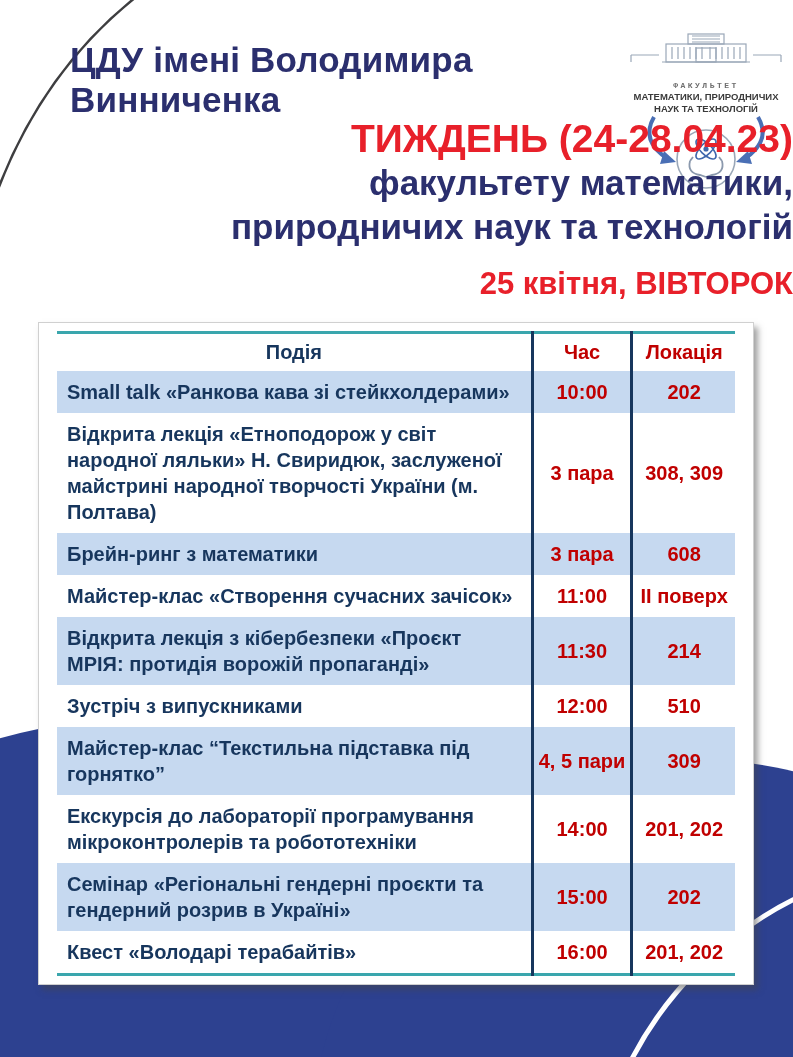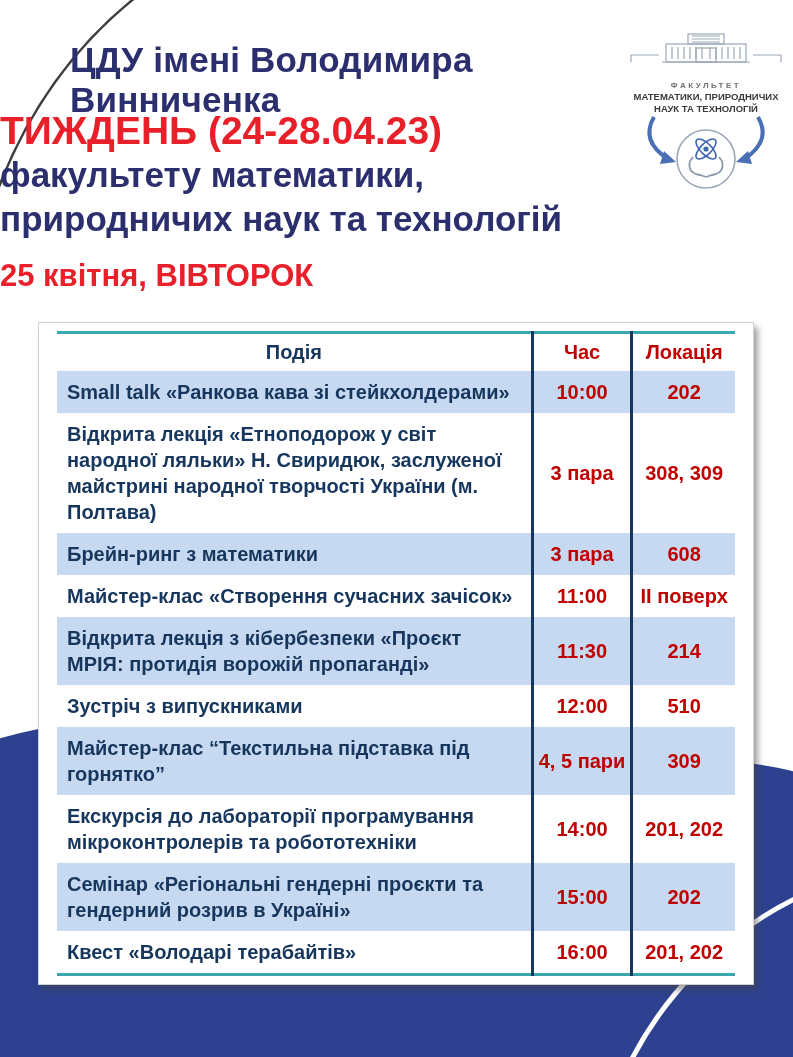--- a/index.html
+++ b/index.html
@@ -6,26 +6,26 @@
   .canvas{position:relative;width:793px;height:1057px;background:#ffffff;overflow:hidden;
           font-family:"Liberation Sans","DejaVu Sans",sans-serif;font-weight:bold;margin:0 auto;}
   .bg{position:absolute;left:0;top:0;z-index:0;}
 
   
   .university{position:absolute;top:40px;left:70px;width:580px;text-align:left;
               font-size:35px;color:#2b2f6e;z-index:2;letter-spacing:.2px;}
 
   
   .logo{position:absolute;top:28px;right:4px;width:166px;z-index:2;text-align:center;line-height:1.2;}
-  .logo .fac{font-size:8px;letter-spacing:2.5px;color:#6f6f6f;margin-top:1px;}
+  .logo .fac{font-size:8px;letter-spacing:2.5px;color:#6f6f6f;margin-top:1px;font-family:Liberation Mono, monospace;}
   .logo .fl{font-size:9.5px;color:#3a3a3a;line-height:1.3;}
   .logo .abbr{font-size:29px;color:#3f67ac;letter-spacing:1px;margin-top:1px;}
 
   
-  .titles{position:absolute;top:108px;left:0;width:100%;text-align:left;z-index:2;}
+  .titles{position:absolute;top:116px;left:0;width:100%;text-align:right;z-index:2;}
   .t-red{font-size:39px;color:#e8202a;line-height:1.16;}
   .t-navy{font-size:35px;color:#2b2f6e;line-height:1.26;}
   .t-date{font-size:31px;color:#e8202a;margin-top:17px;}
 
   
   .card{position:absolute;left:38px;top:322px;width:716px;z-index:2;background:#fff;
         border:1px solid #d0d0d0;box-shadow:4px 5px 6px rgba(70,70,70,.5);
         padding:8px 18px;box-sizing:border-box;}
   table.sched{border-collapse:collapse;width:100%;
               border-top:3px solid #3aa6ad;border-bottom:3px solid #3aa6ad;}

